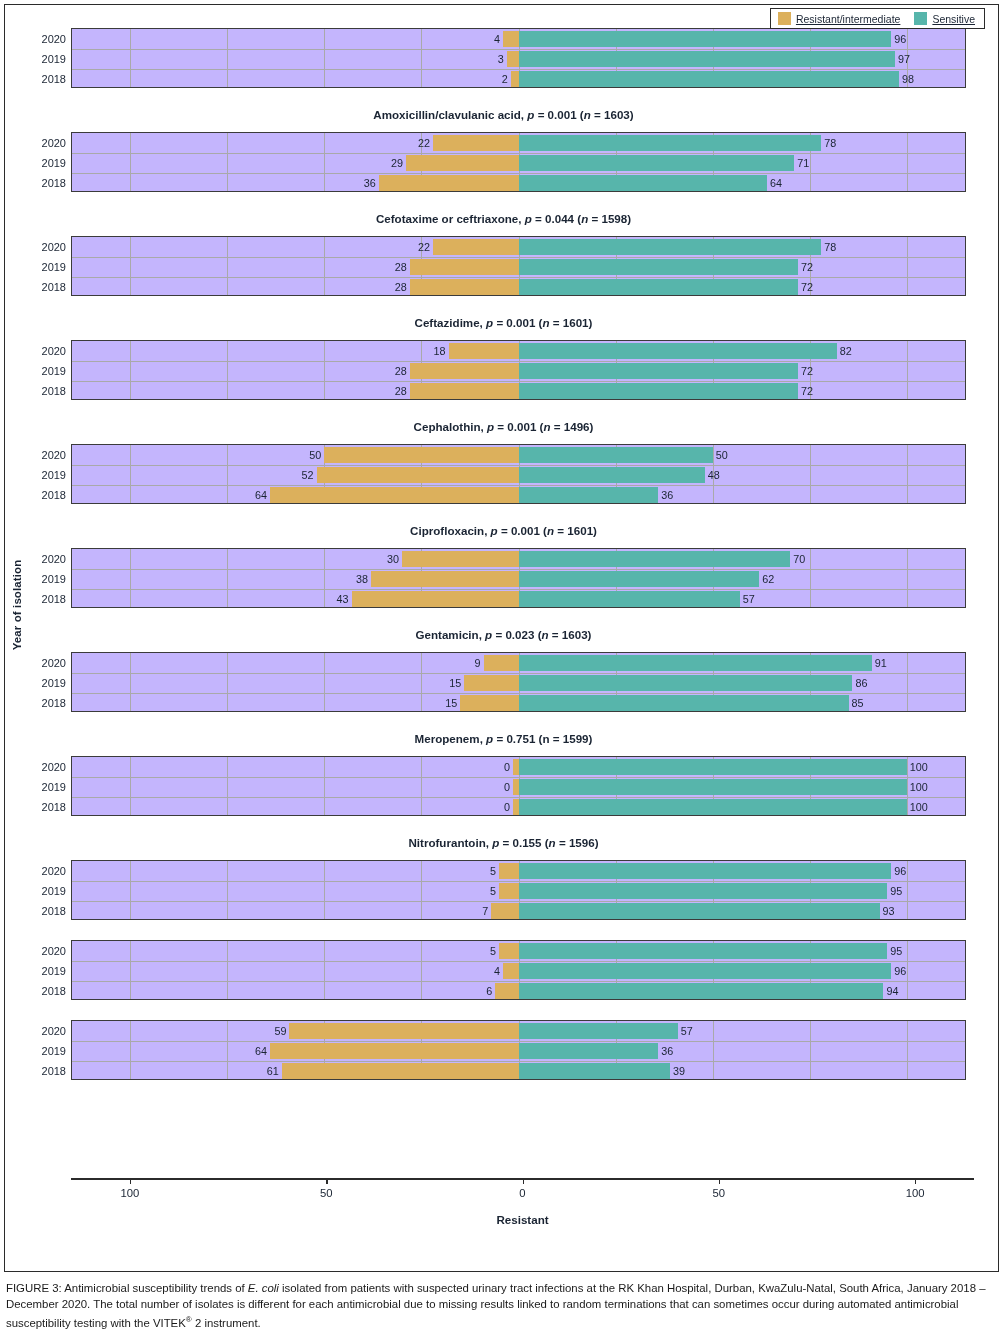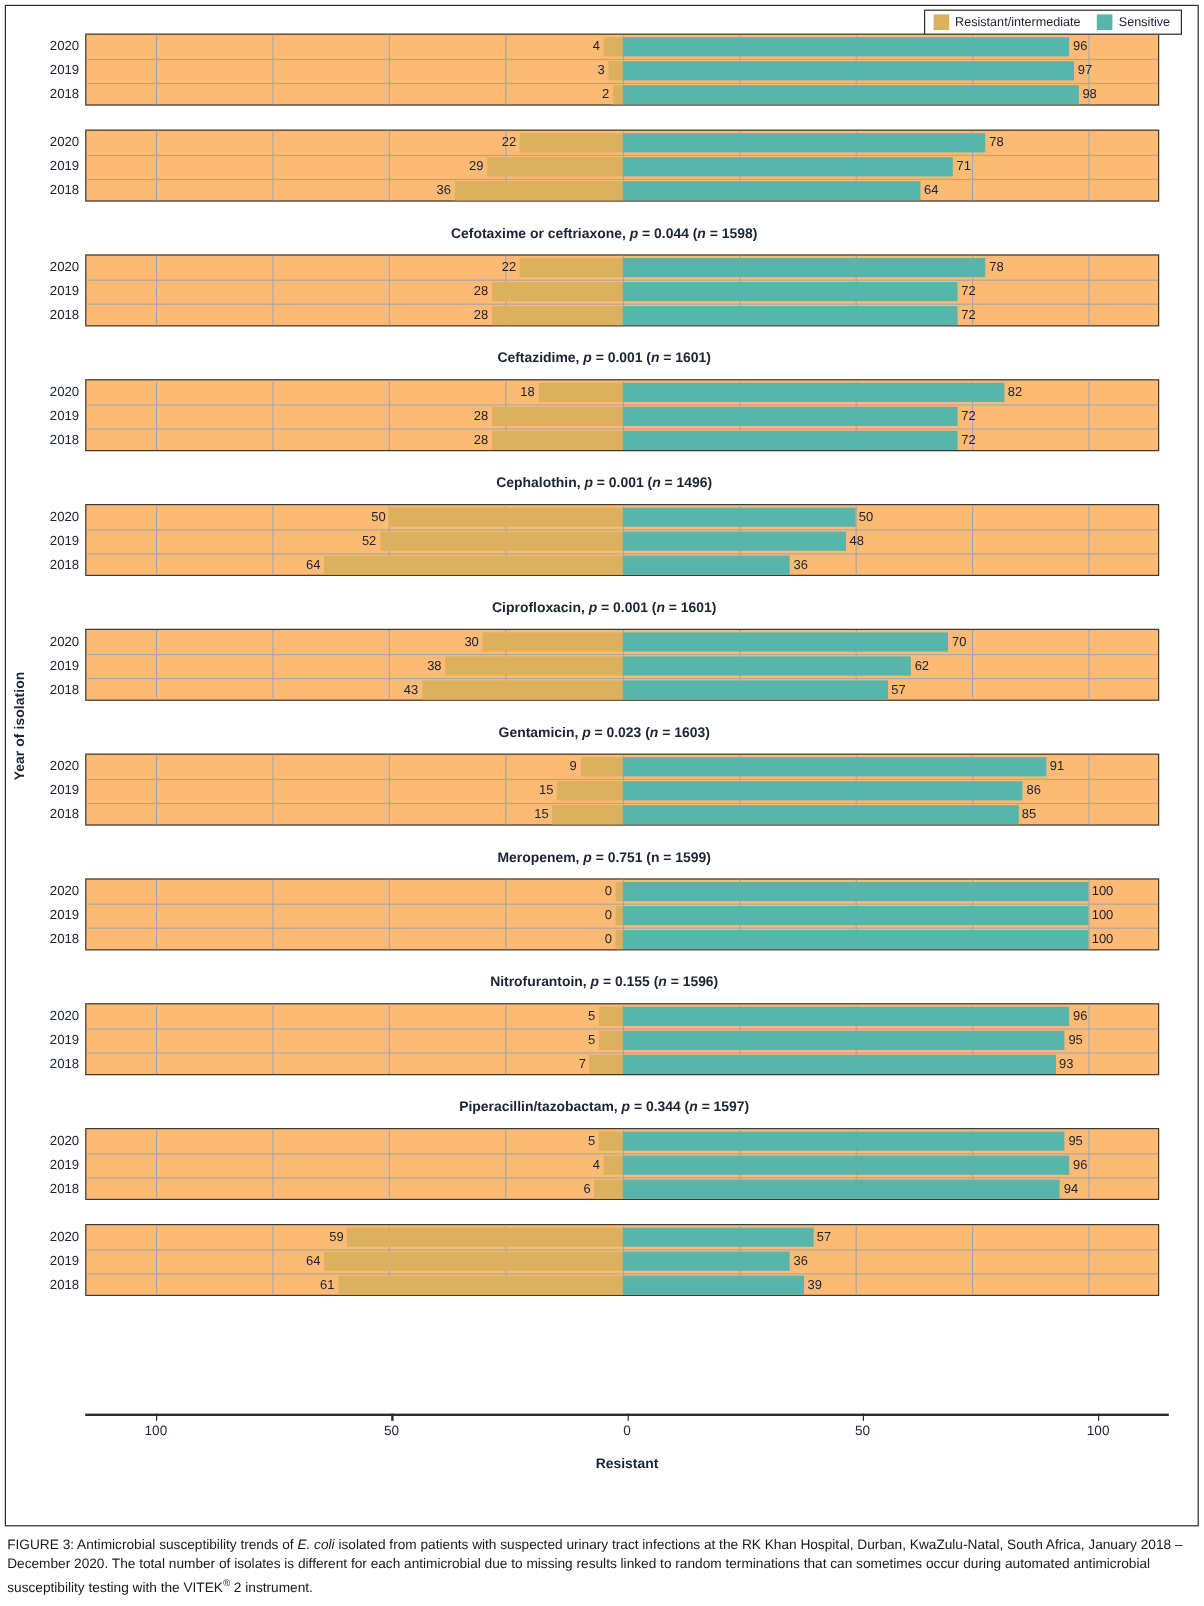--- a/index.html
+++ b/index.html
@@ -31,21 +31,21 @@
     border: 1.4px solid #2b2b2b;
     background: #fff;
     padding: 3px 9px 3px 7px;
     display: flex;
     align-items: center;
     gap: 14px;
     z-index: 6;
   }
   .legend-item { display: flex; align-items: center; gap: 5px; }
   .legend-swatch { width: 13px; height: 13px; display: block; }
-  .legend-label { font-size: 10.5px; color: #1a2433; white-space: nowrap; }
+  .legend-label { font-size: 10.5px; color: #1a2433; white-space: nowrap; text-decoration: underline; }
 
   
   #y-axis-title {
     position: absolute;
     left: 6px; top: 0;
     height: 1210px;
     width: 22px;
     display: flex; align-items: center; justify-content: center;
     z-index: 5;
   }
@@ -77,21 +77,21 @@
     height: 24px;
   }
   .panel-title i { font-style: italic; }
 
   .plot-wrap {
     position: relative;
     margin-left: 71px;
     margin-right: 29px;   
     height: 60px;
     border: 1.3px solid #3b3b3b;
-    background: #fdba74;
+    background: #c4b5fd;
   }
   .gridlines { position: absolute; inset: 0; pointer-events: none; }
   .gridlines i {
     position: absolute; top: 0; bottom: 0;
     width: 1px; background: #a9a9a9;
   }
   .rowsep { position: absolute; left: 0; right: 0; height: 1px; background: #a9a9a9; }
 
   .bar-row {
     position: absolute;
@@ -219,20 +219,21 @@
         <div class="bar-row" style="top: 40px;">
           <div class="ytick">2018</div>
           <div class="seg left" style="background: rgb(220, 176, 92); right: 50%; width: 0.869565%;"></div>
           <div class="val left" style="right: 50.8696%; margin-right: 3px;">2</div>
           <div class="seg right" style="background: rgb(87, 181, 171); left: 50%; width: 42.6087%;"></div>
           <div class="val right" style="left: 92.6087%; margin-left: 3px;">98</div>
         </div>
       </div>
     </div>
     <div class="panel" style="margin-bottom: 20px;">
+      <div class="panel-title">Amoxicillin/clavulanic acid, <i>p</i> = 0.001 (<i>n</i> = 1603)</div>
       <div class="plot-wrap">
         <div class="gridlines">
           <i style="left: 6.52174%;"></i>
           <i style="left: 17.3913%;"></i>
           <i style="left: 28.2609%;"></i>
           <i style="left: 39.1304%;"></i>
           <i style="left: 50%;"></i>
           <i style="left: 60.8696%;"></i>
           <i style="left: 71.7391%;"></i>
           <i style="left: 82.6087%;"></i>
@@ -530,21 +531,20 @@
         <div class="bar-row" style="top: 40px;">
           <div class="ytick">2018</div>
           <div class="seg left" style="background: rgb(220, 176, 92); right: 50%; width: 3.04348%;"></div>
           <div class="val left" style="right: 53.0435%; margin-right: 3px;">7</div>
           <div class="seg right" style="background: rgb(87, 181, 171); left: 50%; width: 40.4348%;"></div>
           <div class="val right" style="left: 90.4348%; margin-left: 3px;">93</div>
         </div>
       </div>
     </div>
     <div class="panel" style="margin-bottom: 20px;">
-      <div class="panel-title">Piperacillin/tazobactam, <i>p</i> = 0.344 (<i>n</i> = 1597)</div>
       <div class="plot-wrap">
         <div class="gridlines">
           <i style="left: 6.52174%;"></i>
           <i style="left: 17.3913%;"></i>
           <i style="left: 28.2609%;"></i>
           <i style="left: 39.1304%;"></i>
           <i style="left: 50%;"></i>
           <i style="left: 60.8696%;"></i>
           <i style="left: 71.7391%;"></i>
           <i style="left: 82.6087%;"></i>

